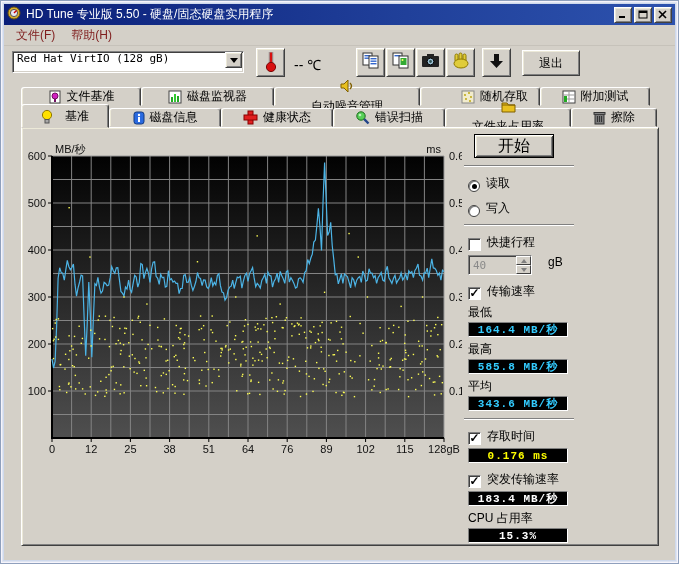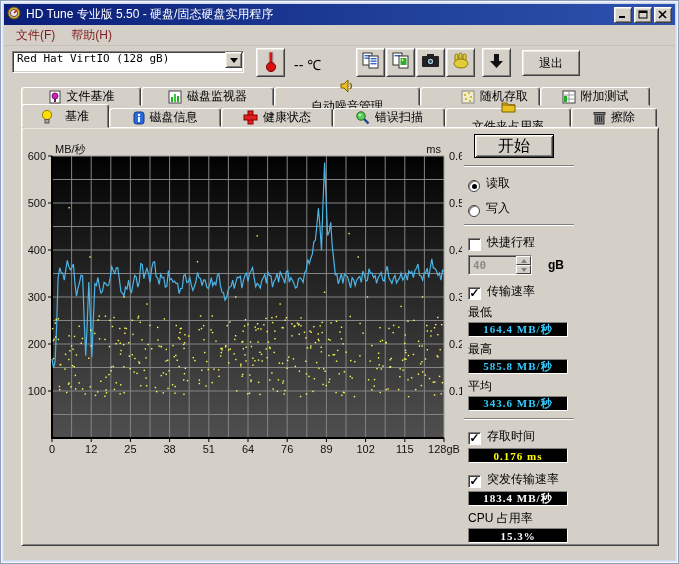--- a/index.html
+++ b/index.html
@@ -97,36 +97,36 @@
     border:1px solid #404040; box-shadow: inset 1px 1px 0 #808080;
     display:flex; align-items:center; justify-content:center;
   }
   .radio .dot { width:5px; height:5px; border-radius:50%; background:#000; }
   .checkbox {
     width:13px; height:13px; background:#fff;
     border:1px solid; border-color:#808080 #fff #fff #808080;
     box-shadow: inset 1px 1px 0 #404040;
     font-size:12px; line-height:11px; text-align:center; color:#000; font-weight:bold;
   }
-  .spin-row { display:flex; align-items:center; gap:16px; margin:4px 0 4px 10px;font-weight:bold; }
+  .spin-row { display:flex; align-items:flex-start; gap:16px; margin:4px 0 4px 10px; }
   .spinbox {
     width:64px; height:20px; background:#d4d0c8; display:flex;
     border:1px solid; border-color:#808080 #fff #fff #808080;
     box-shadow: inset 1px 1px 0 #404040;
   }
   .spinbox .spin-val { flex:1; font-size:11px; color:#8a8a8a; padding:3px 0 0 4px; font-family:"DejaVu Sans Mono", monospace; }
   .spin-btns { width:15px; display:flex; flex-direction:column; }
   .spin-btn { flex:1; background:#d4d0c8; border:1px solid; border-color:#fff #404040 #404040 #fff; display:flex; align-items:center; justify-content:center; }
   .tri-up-s { width:0; height:0; border-left:3px solid transparent; border-right:3px solid transparent; border-bottom:4px solid #808080; }
   .tri-dn-s { width:0; height:0; border-left:3px solid transparent; border-right:3px solid transparent; border-top:4px solid #808080; }
   .val-label { margin:4px 0 1px 10px; }
   .val-box {
     margin-left:10px; width:100px; height:15px; background:#000;
     border:1px solid; border-color:#808080 #fff #fff #808080;
-    font-family:Liberation Serif, serif; font-size:11px; font-weight:bold;
+    font-family:Liberation Mono, monospace; font-size:11px; font-weight:bold;
     display:flex; align-items:center; justify-content:center; letter-spacing:1px; white-space:nowrap;
   }
   .cyan { color:#33ccff; } .yellow { color:#ffff00; } .white { color:#ffffff; }
 </style>
 </head>
 <body>
 
 <div id="window">
 
   <div class="titlebar">

